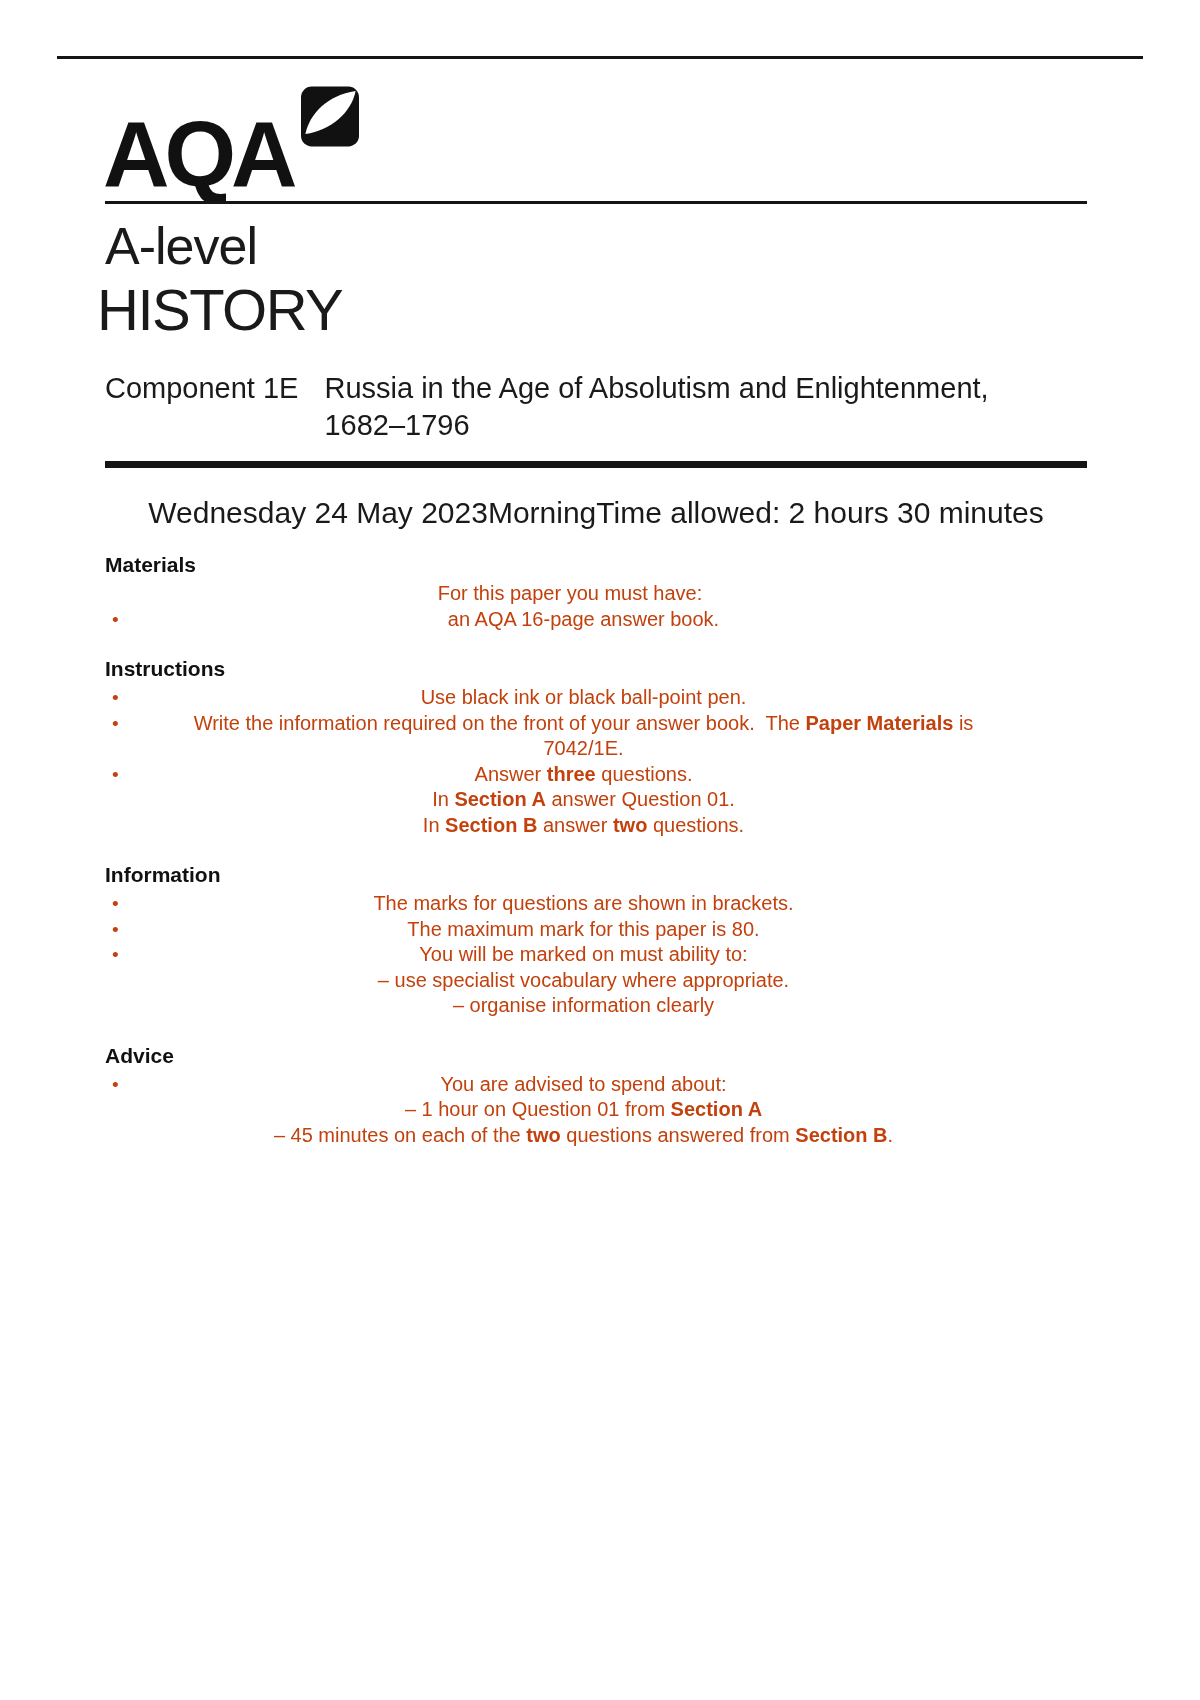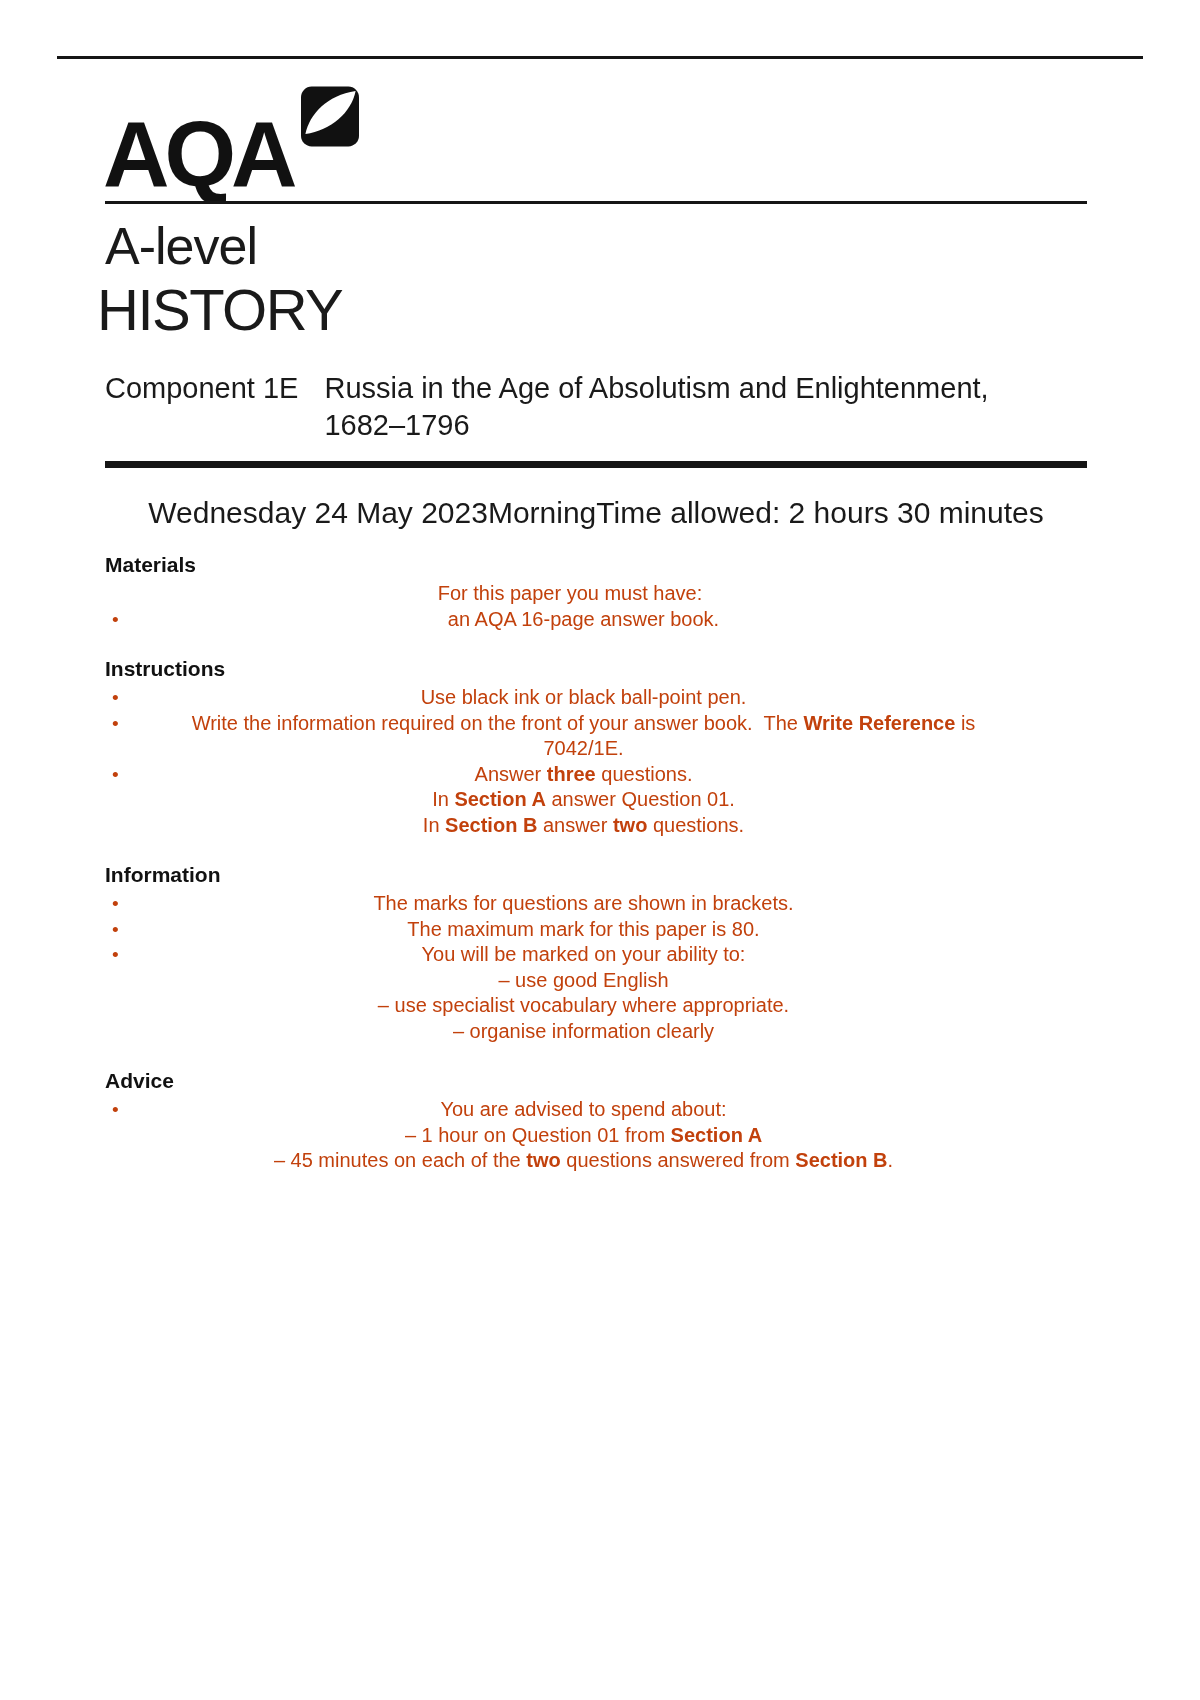--- a/index.html
+++ b/index.html
@@ -108,32 +108,31 @@
 
   <div class="sections" id="sections">
       <div class="section">
         <div class="sec-heading">Materials</div>
         <div class="row intro"><span><span>For this paper you must have:</span></span></div>
         <div class="row bullet"><span class="dot">•</span><span><span>an AQA 16-page answer book.</span></span></div>
       </div>
       <div class="section">
         <div class="sec-heading">Instructions</div>
         <div class="row bullet"><span class="dot">•</span><span><span>Use black ink or black ball-point pen.</span></span></div>
-        <div class="row bullet"><span class="dot">•</span><span><span>Write the information required on the front of your answer book.&nbsp; The </span><b>Write Reference</b><span> is</span></span></div>
+        <div class="row bullet"><span class="dot">•</span><span><span>Write the information required on the front of your answer book.&nbsp; The </span><b>Paper Materials</b><span> is</span></span></div>
         <div class="row cont"><span><span>7042/1E.</span></span></div>
         <div class="row bullet"><span class="dot">•</span><span><span>Answer </span><b>three</b><span> questions.</span></span></div>
         <div class="row cont"><span><span>In </span><b>Section A</b><span> answer Question 01.</span></span></div>
         <div class="row cont"><span><span>In </span><b>Section B</b><span> answer </span><b>two</b><span> questions.</span></span></div>
       </div>
       <div class="section">
         <div class="sec-heading">Information</div>
         <div class="row bullet"><span class="dot">•</span><span><span>The marks for questions are shown in brackets.</span></span></div>
         <div class="row bullet"><span class="dot">•</span><span><span>The maximum mark for this paper is 80.</span></span></div>
-        <div class="row bullet"><span class="dot">•</span><span><span>You will be marked on your ability to:</span></span></div>
-        <div class="row cont"><span><span>– use good English</span></span></div>
+        <div class="row bullet"><span class="dot">•</span><span><span>You will be marked on must ability to:</span></span></div>
         <div class="row cont"><span><span>– use specialist vocabulary where appropriate.</span></span></div>
         <div class="row cont"><span><span>– organise information clearly</span></span></div>
       </div>
       <div class="section">
         <div class="sec-heading">Advice</div>
         <div class="row bullet"><span class="dot">•</span><span><span>You are advised to spend about:</span></span></div>
         <div class="row cont"><span><span>– 1 hour on Question 01 from </span><b>Section A</b></span></div>
         <div class="row cont"><span><span>– 45 minutes on each of the </span><b>two</b><span> questions answered from </span><b>Section B</b><span>.</span></span></div>
       </div>
     </div>

